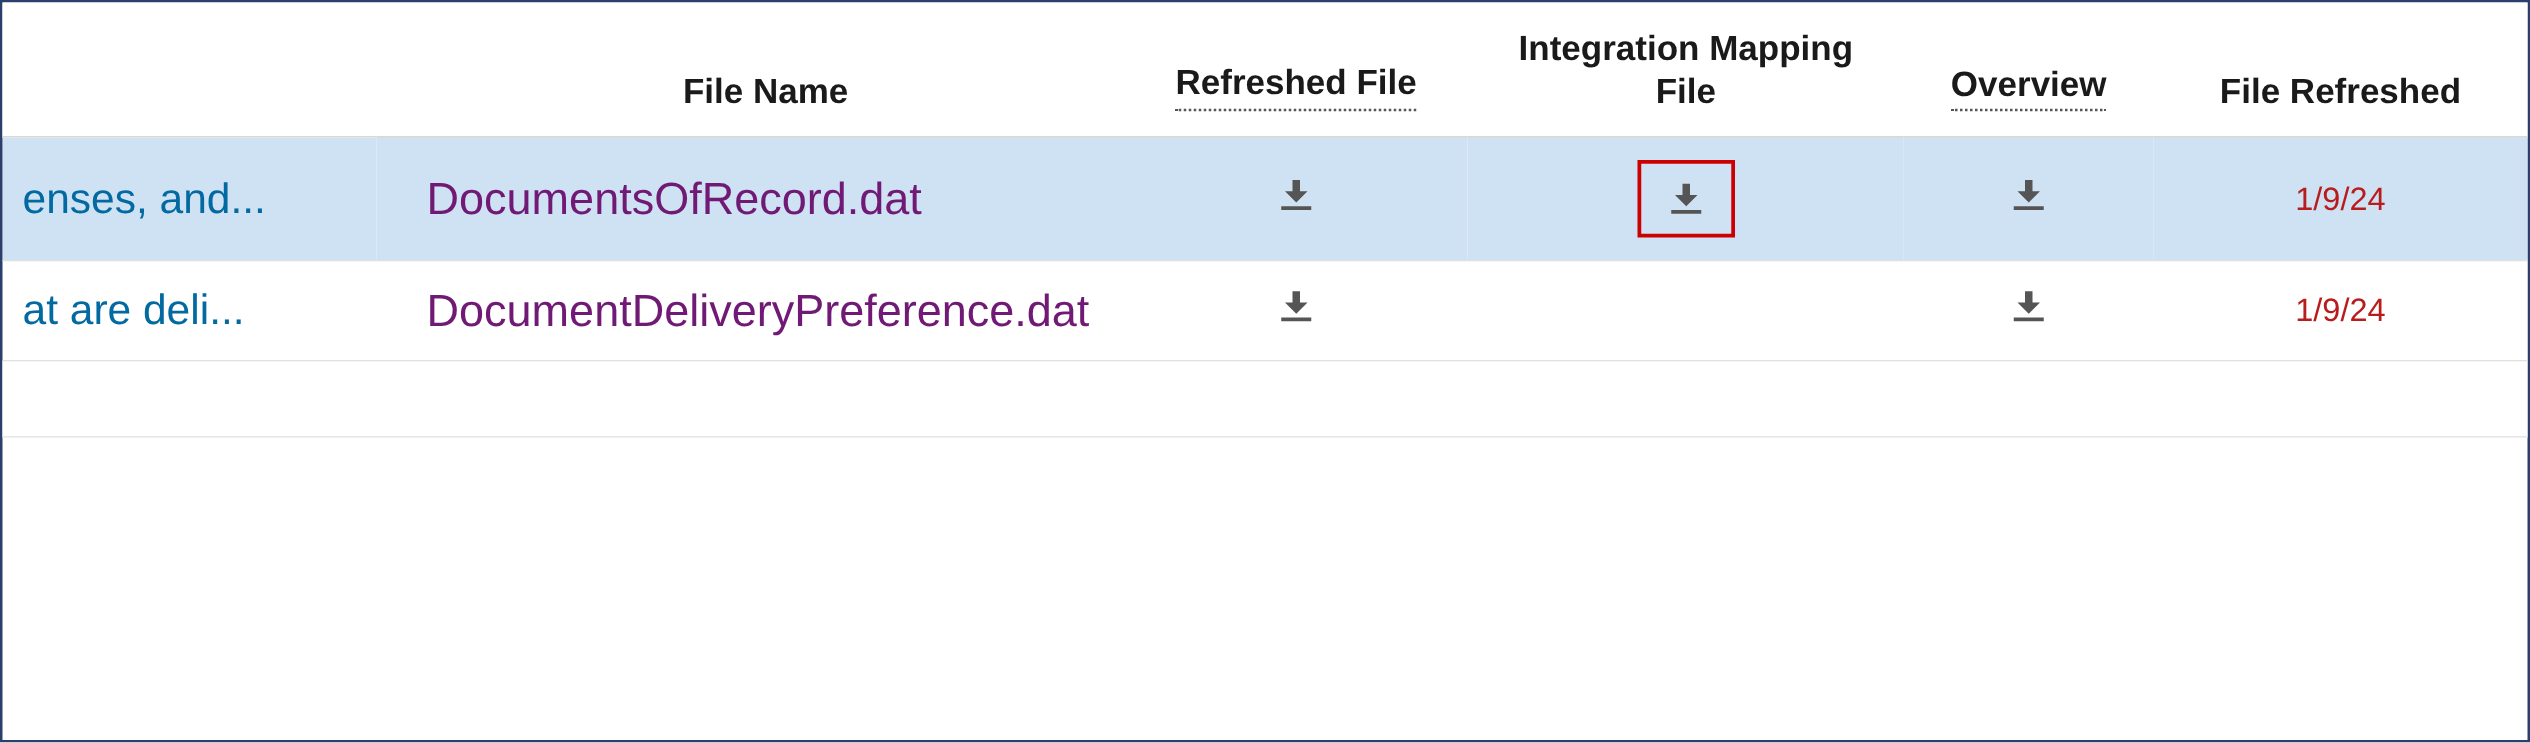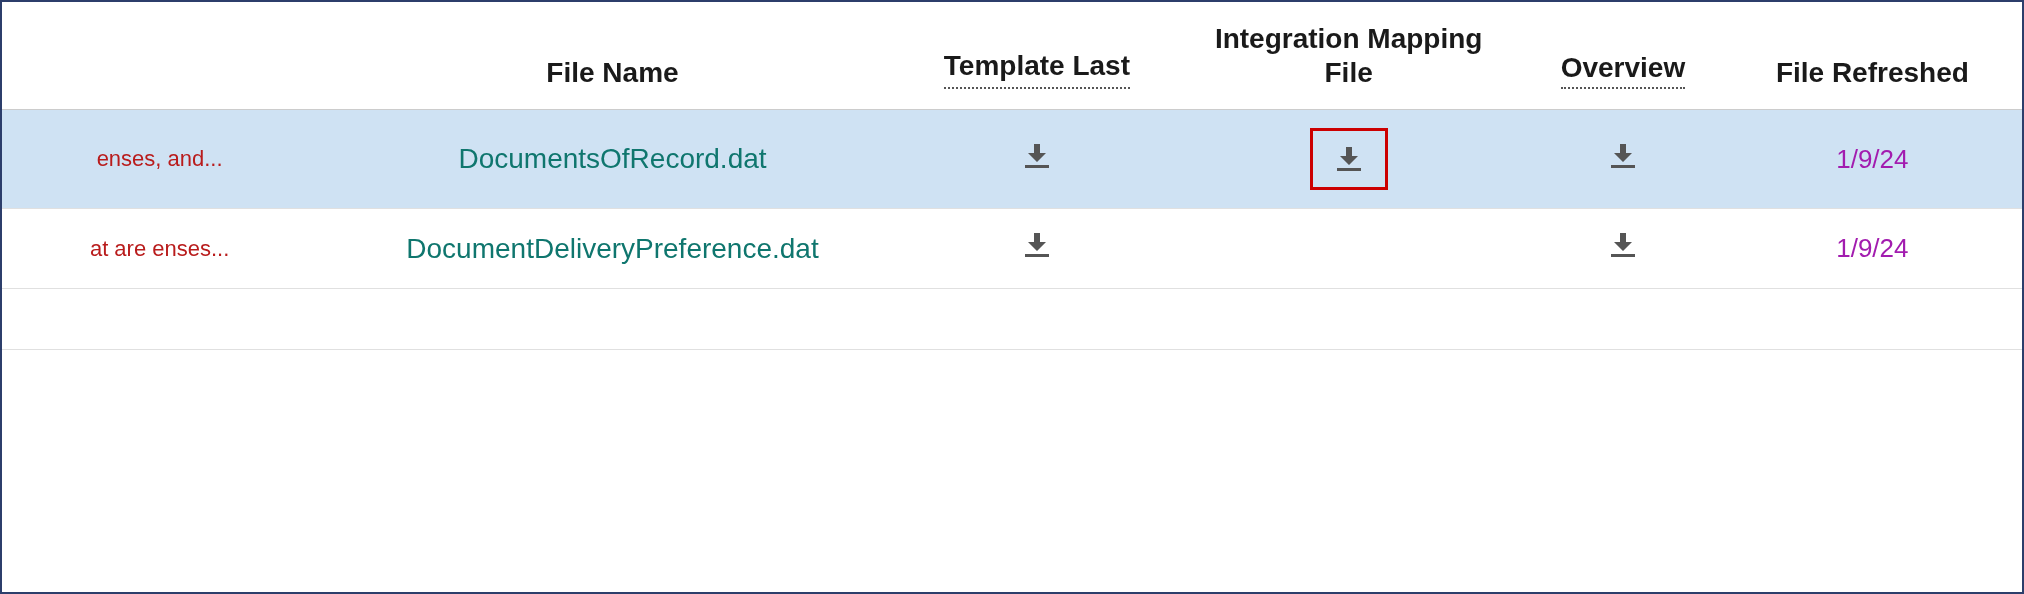--- a/index.html
+++ b/index.html
@@ -79,30 +79,30 @@
       background-color: #cfe2f3;
     }
 
     tbody tr.row-normal {
       background-color: #ffffff;
     }
 
     tbody td {
       padding: 18px 16px;
       font-size: 26px;
-      color: #a21caf;
+      color: #b91c1c;
       text-align: center;
       vertical-align: middle;
     }
 
     tbody td.file-name-cell {
-      text-align: center;
+      text-align: left;
       padding-left: 40px;
-      font-size: 28px;
-      color: #0f766e;
+      font-size: 36px;
+      color: #701a75;
     }
 
     .download-icon {
       display: inline-flex;
       align-items: center;
       justify-content: center;
       font-size: 30px;
       color: #555555;
       cursor: pointer;
     }
@@ -128,24 +128,24 @@
       fill: #555555;
     }
 
     .empty-cell {
       
     }
 
     
     .col-prefix {
       width: 240px;
-      text-align: center;
+      text-align: left;
       padding-right: 0;
-      font-size: 22px;
-      color: #b91c1c;
+      font-size: 34px;
+      color: #0369a1;
       overflow: hidden;
     }
 
     .footer-row td {
       padding: 30px 16px;
       border-bottom: none;
     }
   </style>
 </head>
 <body>
@@ -160,21 +160,21 @@
       <col class="col-overview">
       <col class="col-lastrefresh">
     </colgroup>
     <thead>
       <tr>
         <th></th>
         <th class="file-name-col">
           <span>File Name</span>
         </th>
         <th>
-          <span class="dotted-underline" style="border-bottom: 2px dotted #555; display:inline-block; padding-bottom:3px; line-height:1.3;">Template Last</span>
+          <span class="dotted-underline" style="border-bottom: 2px dotted #555; display:inline-block; padding-bottom:3px; line-height:1.3;">Refreshed File</span>
         </th>
         <th>
           <span>Integration Mapping File</span>
         </th>
         <th>
           <span style="border-bottom:2px dotted #555; display:inline-block; padding-bottom:3px;">Overview</span>
         </th>
         <th>
           <span>File Refreshed</span>
         </th>
@@ -213,21 +213,21 @@
             </svg>
           </span>
         </td>
         <td>
           <span>1/9/24</span>
         </td>
       </tr>
 
       <tr class="row-normal">
         <td class="col-prefix">
-          <span>at are enses...</span>
+          <span>at are deli...</span>
         </td>
         <td class="file-name-cell">
           <span>DocumentDeliveryPreference.dat</span>
         </td>
         <td>
           <span class="download-icon">
             <svg viewBox="0 0 24 24" xmlns="http://www.w3.org/2000/svg">
               <path d="M12 16l-6-6h4V4h4v6h4l-6 6z"></path>
               <rect x="4" y="18" width="16" height="2"></rect>
             </svg>

